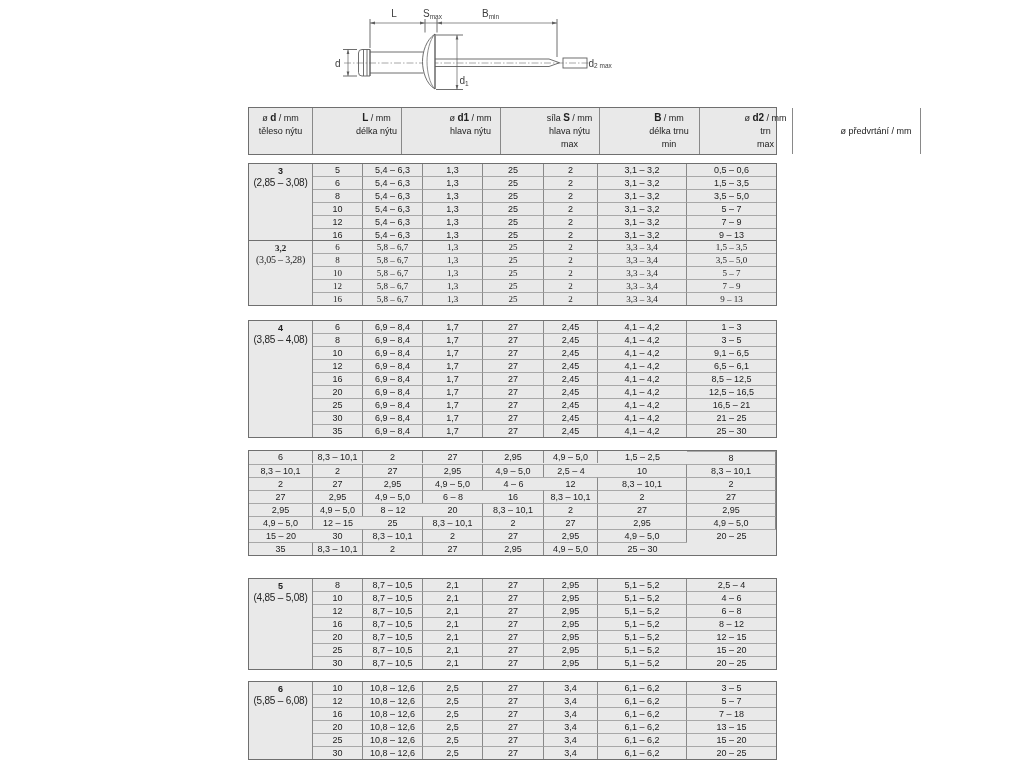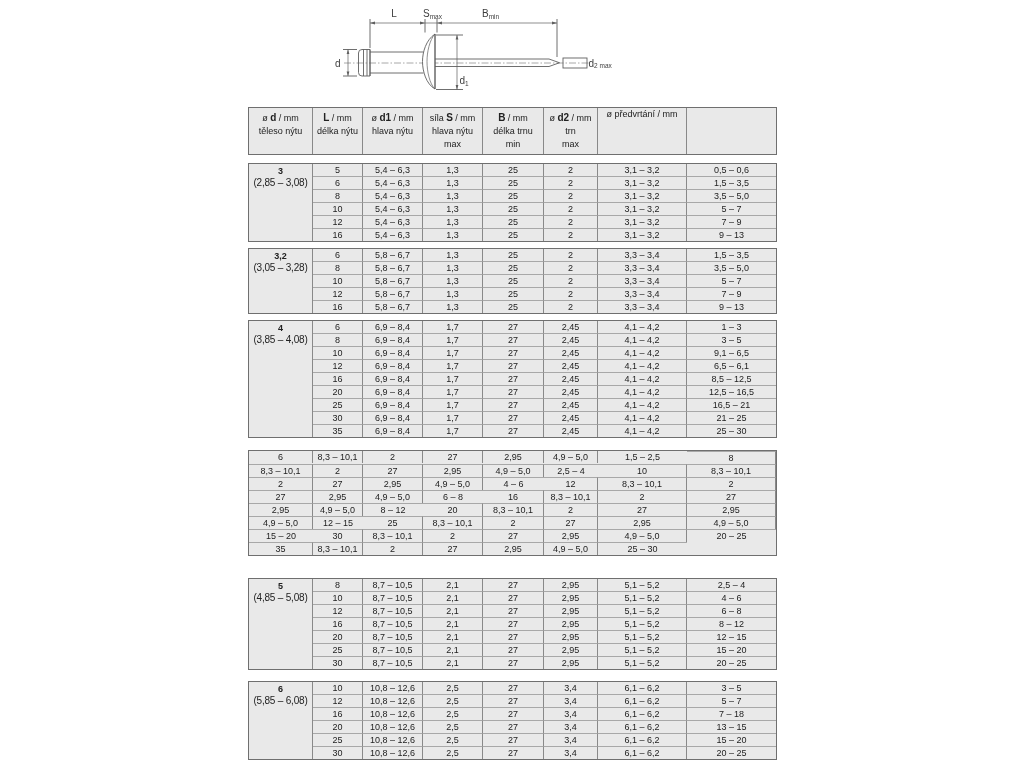--- a/index.html
+++ b/index.html
@@ -8,26 +8,26 @@
 
   
   #diagram{position:absolute;left:330px;top:2px;width:300px;height:96px;}
 
   
   .grid8{display:grid;grid-template-columns:64px 50px 60px 60px 61px 54px 89px 1fr;}
   .header,.block{position:absolute;left:248px;width:527px;background:#e9e9e9;
                  border:1px solid #6f6f6f;}
 
   
-  .header{top:107px;height:46px;}
+  .header{top:107px;height:46px;gap:39px;}
   .hcell{border-right:1px solid #898989;text-align:center;font-size:9px;line-height:13px;
          padding-top:3px;overflow:hidden;}
   .hcell.last{border-right:none;}
   .hcell .sym{font-weight:bold;font-size:10px;}
-  .hcell.vcenter{display:flex;justify-content:center;padding-top:0;}
+  .hcell.vcenter{display:flex;align-items:center;justify-content:center;padding-top:0;}
 
   
   .block{grid-auto-rows:min-content;}
   .dcell{grid-column:1;border-right:1px solid #898989;text-align:center;padding-top:1px;}
   .dsize{font-weight:bold;font-size:9px;line-height:12px;}
   .drange{font-size:10px;line-height:11px;letter-spacing:-0.2px;}
   .cell{border-right:1px solid #898989;height:12px;line-height:12px;text-align:center;
         font-size:9px;white-space:nowrap;overflow:hidden;}
   .cell.last{border-right:none;}
   .cell.bt{border-top:1px solid #a8a8a8;}
@@ -173,21 +173,21 @@
         <div class="cell bt">3,1 – 3,2</div>
         <div class="cell bt last">7 – 9</div>
         <div class="cell bt">16</div>
         <div class="cell bt">5,4 – 6,3</div>
         <div class="cell bt">1,3</div>
         <div class="cell bt">25</div>
         <div class="cell bt">2</div>
         <div class="cell bt">3,1 – 3,2</div>
         <div class="cell bt last">9 – 13</div>
       </div>
-      <div class="block grid8" style="top: 248px;">
+      <div class="block grid8" style="top: 240px; font-family: Liberation Serif, serif;">
         <div class="dcell" style="grid-row: 1 / span 5;">
           <div class="dsize">3,2</div>
           <div class="drange">(3,05 – 3,28)</div>
         </div>
         <div class="cell">6</div>
         <div class="cell">5,8 – 6,7</div>
         <div class="cell">1,3</div>
         <div class="cell">25</div>
         <div class="cell">2</div>
         <div class="cell">3,3 – 3,4</div>

